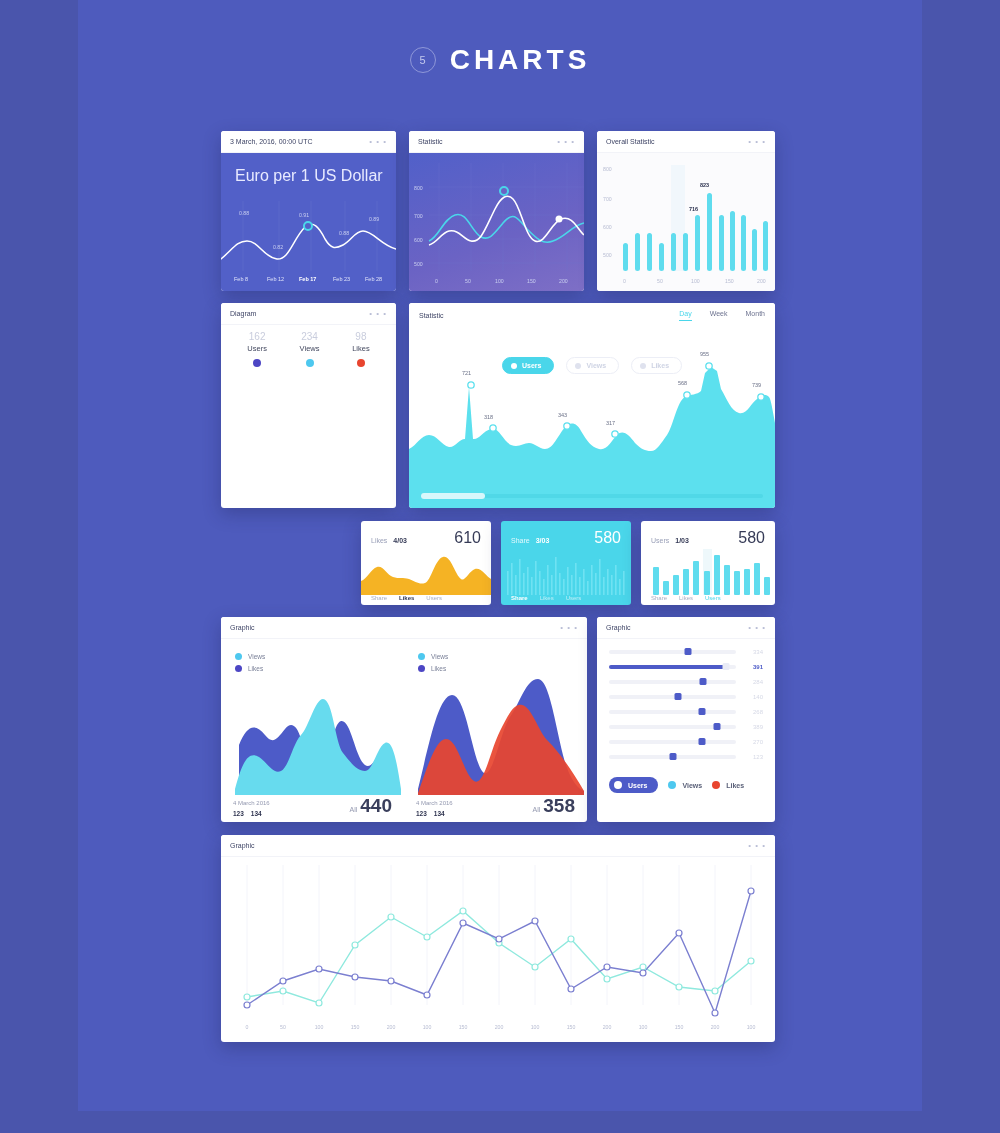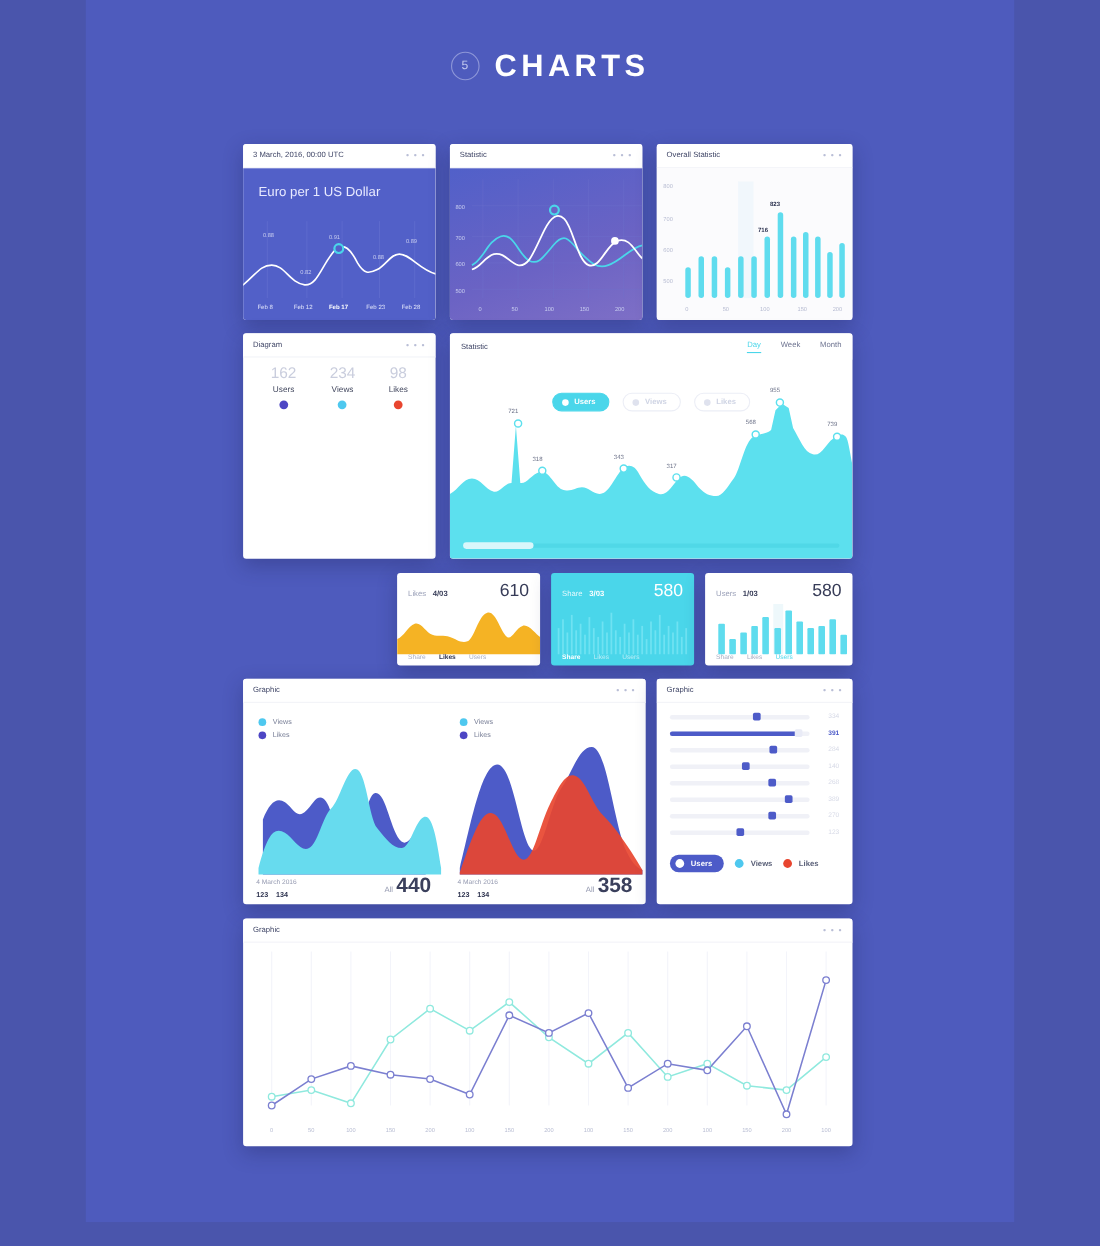--- a/index.html
+++ b/index.html
@@ -45,37 +45,37 @@
   svg { display: block; }
   .axis-txt { font-size: 5.2px; fill: #b7bcd2; font-family: "Liberation Sans", sans-serif; }
   .axis-txt-l { font-size: 5.2px; fill: #c9cef0; font-family: "Liberation Sans", sans-serif; }
   .lbl { font-size: 5.5px; fill: #6a7087; font-family: "Liberation Sans", sans-serif; }
   .lbl-b { font-size: 5.5px; fill: #2d3350; font-weight: bold; font-family: "Liberation Sans", sans-serif; }
   .lbl-l { font-size: 5.5px; fill: #dfe3fa; font-family: "Liberation Sans", sans-serif; }
   .lbl-lb { font-size: 5.5px; fill: #ffffff; font-weight: bold; font-family: "Liberation Sans", sans-serif; }
   
   #card-euro { left: 143px; top: 131px; width: 175px; height: 160px; }
   .euro-body { height: 138px; background: #5260c8; position: relative; }
-  .euro-h1 { position: absolute; left: 14px; top: 14px; color: #e8eaff; font-size: 12px; }
+  .euro-h1 { position: absolute; left: 14px; top: 14px; color: #e8eaff; font-size: 16px; }
   
   #card-stat2 { left: 331px; top: 131px; width: 175px; height: 160px; }
   .stat2-body { height: 138px; position: relative;
     background: linear-gradient(160deg,#5160c9 0%,#6b63c4 60%,#7e6fc6 100%); }
   
   #card-overall { left: 519px; top: 131px; width: 178px; height: 160px; }
   .overall-body { height: 138px; background: #fbfbfd; position: relative; }
   
   #card-diagram { left: 143px; top: 303px; width: 175px; height: 205px; }
   .donut-wrap { position: relative; height: 138px; display:flex; align-items:center; justify-content:center; }
   .donut-center { position: absolute; text-align: center; top: 50%; left: 50%; transform: translate(-50%,-50%); }
   .donut-num { font-size: 24px; color: #3a3f5c; letter-spacing: .5px; }
   .donut-sub { font-size: 7px; color: #6e7490; letter-spacing: 2px; margin-top: 2px; }
   .legend-row { display: flex; justify-content: space-around; padding: 6px 10px 0; }
   .legend-item { text-align: center; }
-  .legend-val { font-size: 14px; color: #c9cddd; }
+  .legend-val { font-size: 10px; color: #c9cddd; }
   .legend-name { font-size: 7.5px; color: #43485f; margin-top: 2px; }
   .legend-dot { width: 8px; height: 8px; border-radius: 50%; margin: 6px auto 0; }
   
   #card-bigstat { left: 331px; top: 303px; width: 366px; height: 205px; }
   .bigstat-head { height: 24px; display: flex; align-items: center;
     justify-content: space-between; padding: 0 10px; background: #fff; }
   .tabs { display: flex; gap: 18px; align-items: center; }
   .tab { font-size: 7px; color: #6d7390; padding-bottom: 3px; }
   .tab.active { color: #4ad6ea; border-bottom: 1.5px solid #4ad6ea; }
   .pills { position: absolute; left: 0; top: 30px; width: 100%;

